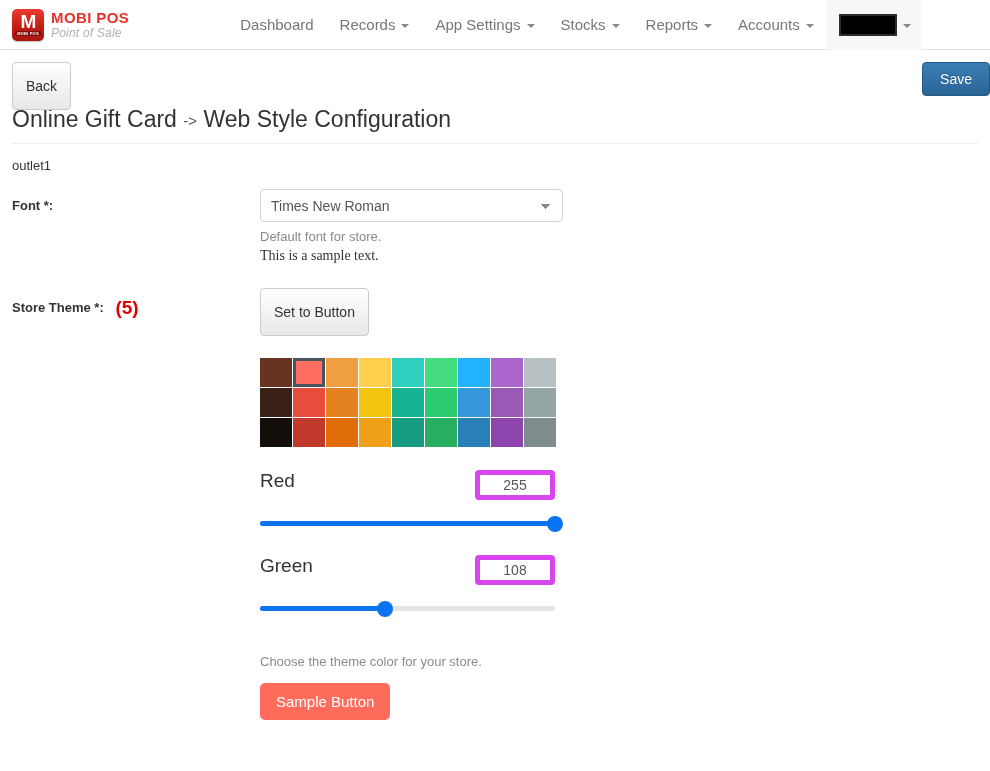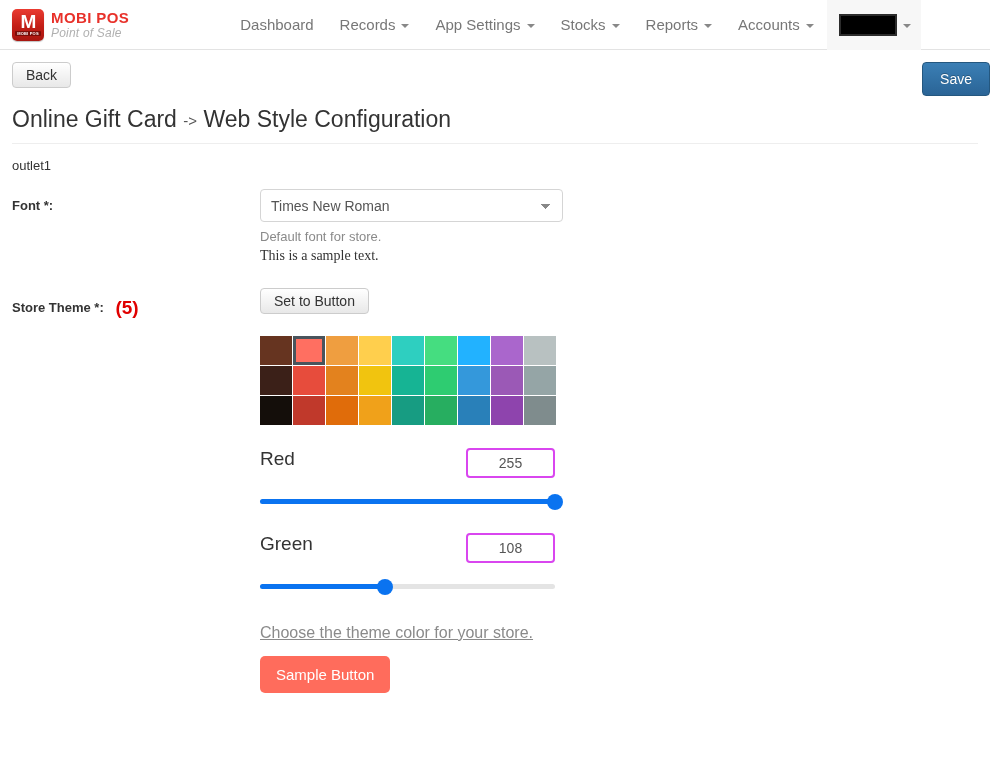--- a/index.html
+++ b/index.html
@@ -94,21 +94,21 @@
     font-family:"Liberation Sans", sans-serif;
     font-size: 14px;
     border-radius: 4px;
     cursor: pointer;
     display:inline-flex; align-items:center; justify-content:center;
   }
   .btn-default {
     background: linear-gradient(180deg,#ffffff 0%, #e8e8e8 100%);
     border: 1px solid #cccccc;
     color: #333333;
-    padding: 4px 13px;
+    padding: 15px 13px;
   }
   .btn-save {
     position:absolute; right:0; top:12px;
     background: linear-gradient(180deg,#4a90c4 0%, #2a6496 100%);
     background: linear-gradient(180deg,#3b7fb5 0%, #2a6496 100%);
     border: 1px solid #24577f;
     color: #ffffff;
     padding: 8px 17px;
     font-size: 14px;
     border-radius: 4px;
@@ -194,22 +194,22 @@
   }
   .swatch.selected { border: 3px solid #49545c; }
 
   .slider-group { margin-top: 22px; width: 295px; position: relative; }
   .slider-head {
     display:flex; align-items:flex-start; justify-content:space-between;
     height: 36px;
   }
   .slider-label { font-size: 19px; color:#333; padding-bottom: 2px; }
   .slider-value {
-    width: 89px; height: 30px;
-    border: 2px solid #d946ef;
+    width: 80px; height: 30px;
+    border: 5px solid #d946ef;
     border-radius: 4px;
     text-align: center;
     font-size: 14px;
     color:#555;
     font-family:"Liberation Sans", sans-serif;
     background:#fff;
     outline: none;
   }
   .slider-track-wrap {
     position: relative;
@@ -228,21 +228,21 @@
   }
   .slider-thumb {
     position:absolute; top:1px;
     width: 16px; height: 16px;
     border-radius: 50%;
     background: #0a73f0;
     transform: translateX(-8px);
     cursor: pointer;
   }
 
-  .choose-help { font-size: 16px; color:#8a8a8a; margin-top: 28px; text-decoration: underline; }
+  .choose-help { font-size: 13px; color:#8a8a8a; margin-top: 36px; }
 
   .sample-button {
     margin-top: 14px;
     border: none;
     color:#ffffff;
     font-size: 15px;
     padding: 10px 16px;
     border-radius: 5px;
     cursor: pointer;
     font-family:"Liberation Sans", sans-serif;

